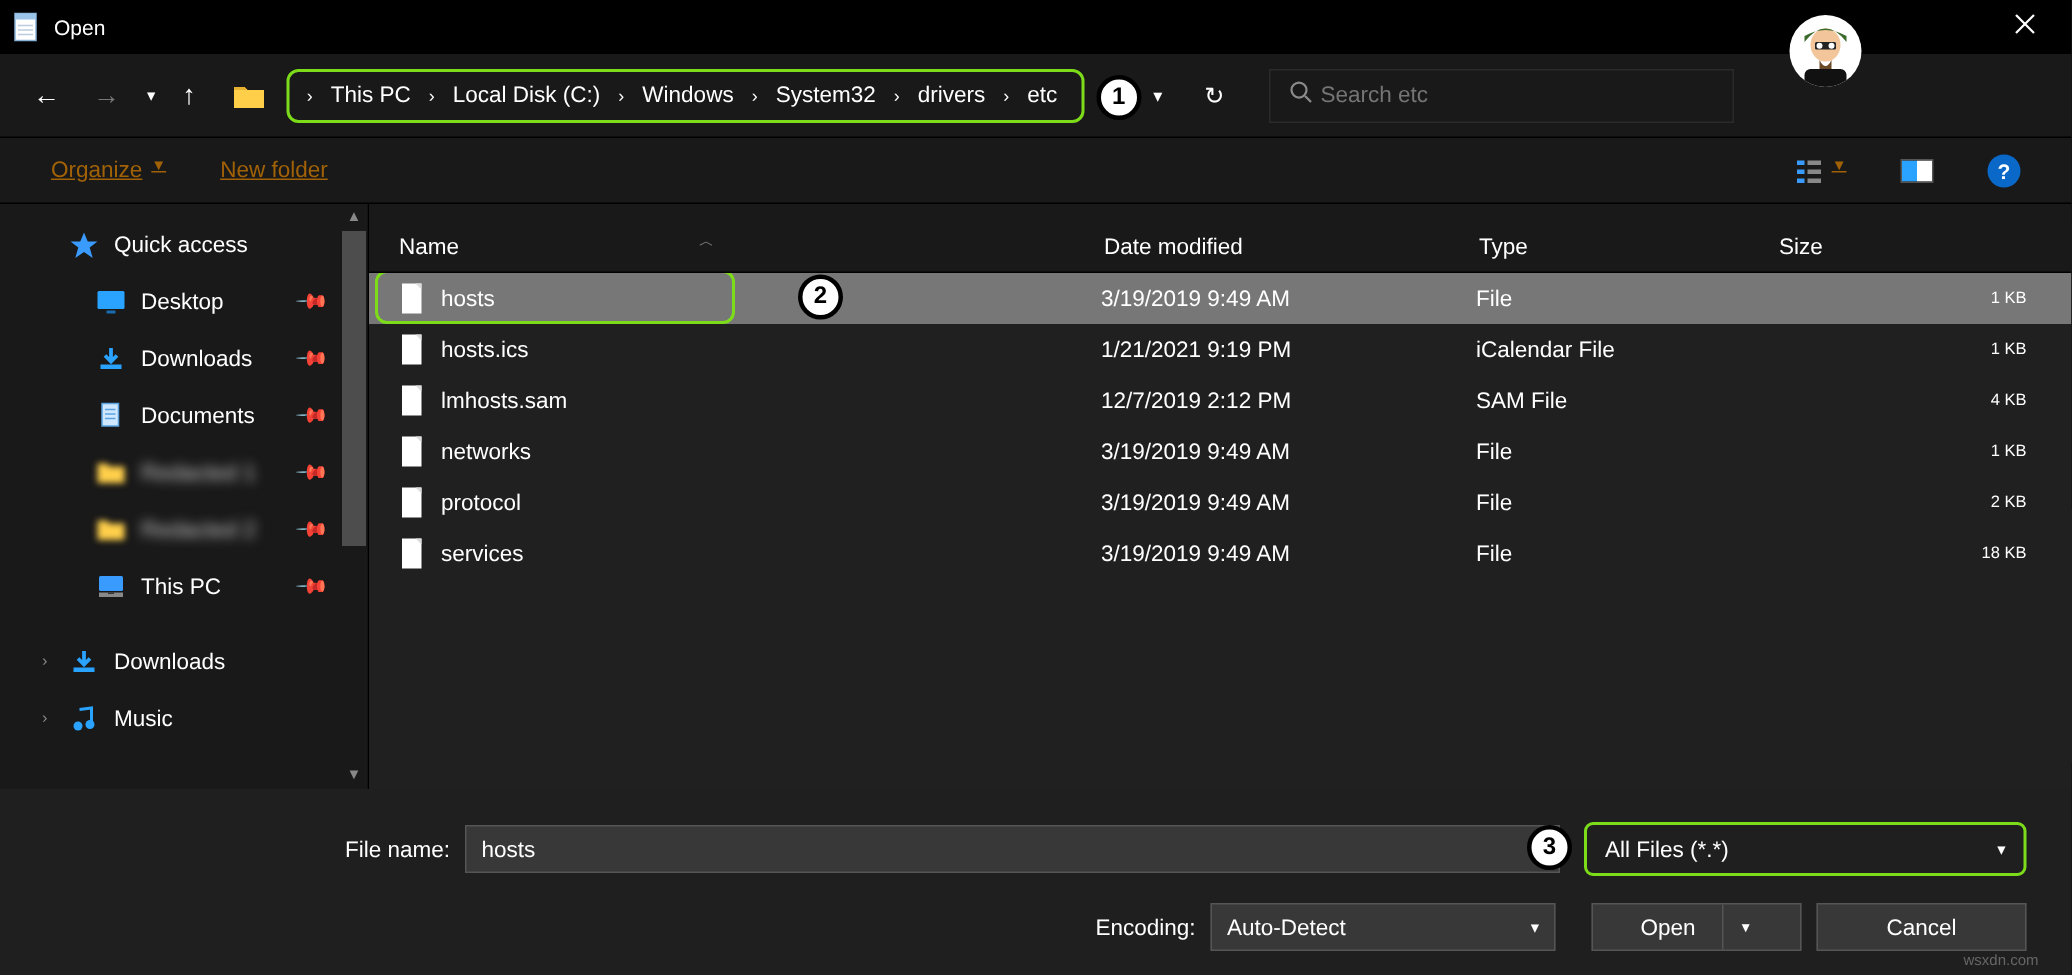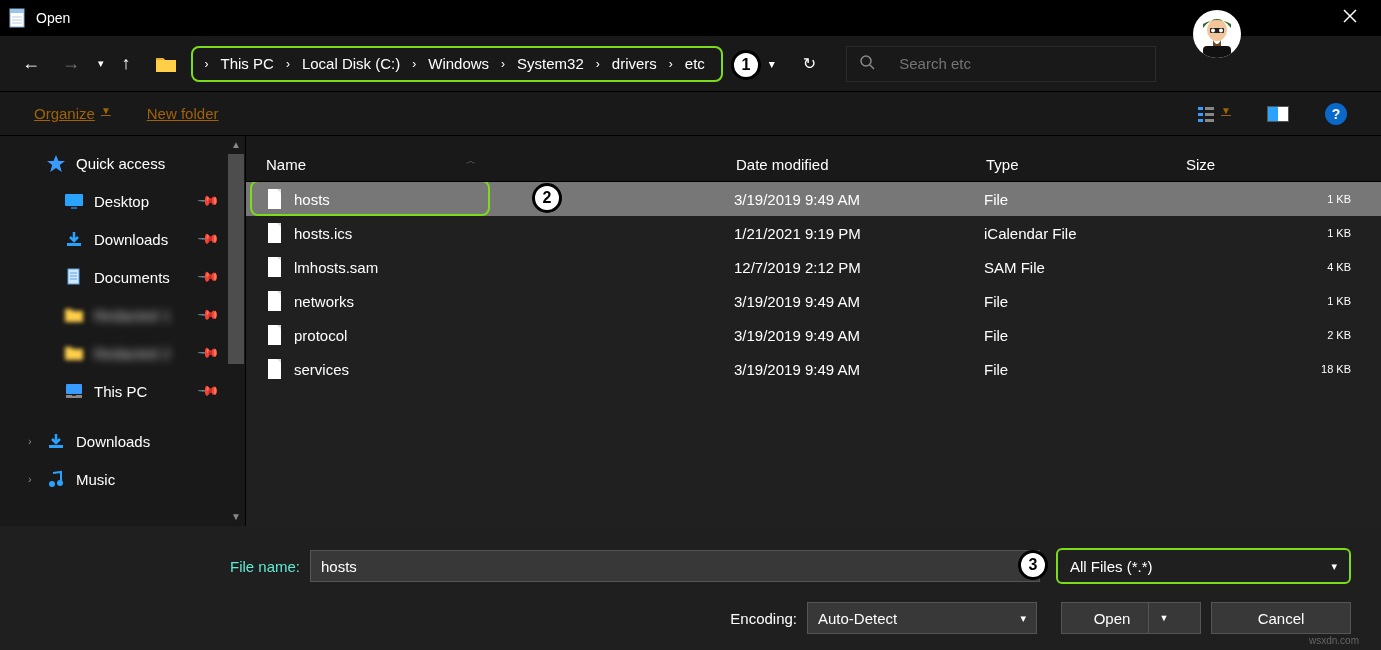--- a/index.html
+++ b/index.html
@@ -16,21 +16,21 @@
 .nav-arrow { color: #fff; font-size: 18px; padding: 4px 6px; cursor: pointer; }
 .nav-arrow.disabled { color: #777; }
 .nav-sep-chev { color: #fff; font-size: 11px; padding: 0 2px; }
 .folder-icon { width: 22px; height: 18px; }
 .breadcrumb-box { display: flex; align-items: center; height: 36px; padding: 0 10px; gap: 4px; border: 2px solid #7cdc1a; border-radius: 8px; position: relative; margin-left: 4px; }
 .crumb { color: #fff; font-size: 15px; padding: 2px 6px; cursor: pointer; }
 .crumb-sep { color: #fff; font-size: 12px; padding: 0 2px; }
 .anno-circle { position: absolute; width: 30px; height: 30px; border-radius: 50%; background: #fff; border: 3px solid #000; color: #000; font-weight: 700; font-size: 16px; display: flex; align-items: center; justify-content: center; z-index: 40; }
 .nav-dd { color: #fff; font-size: 12px; padding: 4px 8px; margin-left: 28px; cursor: pointer; }
 .refresh { color: #fff; font-size: 16px; padding: 4px 10px; cursor: pointer; }
-.search-box { flex: 0 0 310px; height: 36px; background: #191919; border: 1px solid #2b2b2b; margin-left: 10px; display: flex; align-items: center; padding: 0 12px; gap: 24px; }
+.search-box { flex: 0 0 310px; height: 36px; background: #191919; border: 1px solid #2b2b2b; margin-left: 10px; display: flex; align-items: center; padding: 0 12px; gap: 5px; }
 .search-box svg { width: 16px; height: 16px; }
 .search-box input { background: transparent; border: none; outline: none; color: #8a8a8a; font-size: 15px; flex: 1; }
 
 .toolbar { background: #191919; height: 44px; display: flex; align-items: center; padding: 0 34px; gap: 36px; border-bottom: 1px solid #000; }
 .tool-item { color: #a16207; font-size: 15px; display: flex; align-items: flex-start; gap: 6px; cursor: pointer; text-decoration: underline; }
 .tool-dd { font-size: 10px; }
 .tool-spacer { flex: 1; }
 .view-icon { width: 18px; height: 18px; display: inline-block; }
 .preview-icon { width: 22px; height: 16px; display: inline-block; background: linear-gradient(90deg, #29a3ff 50%, #fff 50%); border: 1px solid #555; }
 .help-circle { width: 22px; height: 22px; border-radius: 50%; background: #0a68c9; color: #fff; font-size: 14px; display: flex; align-items: center; justify-content: center; font-weight: bold; }
@@ -62,21 +62,21 @@
 .file-row.selected { background: #777; }
 .file-row .ficon { width: 18px; height: 22px; margin-right: 10px; }
 .file-row .fname { color: #fff; font-size: 15px; width: 440px; }
 .file-row .fdate { color: #fff; font-size: 15px; width: 250px; }
 .file-row .ftype { color: #fff; font-size: 15px; width: 200px; }
 .file-row .fsize { color: #fff; font-size: 11px; flex: 1; text-align: right; padding-right: 30px; }
 .file-highlight { position: absolute; border: 2px solid #7cdc1a; border-radius: 8px; pointer-events: none; }
 
 .bottom { background: #1f1f1f; padding: 22px 30px 16px; }
 .row1 { display: flex; align-items: center; gap: 10px; margin-bottom: 18px; }
-.fn-label { color: #5eead4; font-size: 15px; width: 270px; text-align: right; }
+.fn-label { color: #ffffff; font-size: 15px; width: 270px; text-align: right; }
 .fn-input { flex: 1; height: 32px; background: #383838; border: 1px solid #555; color: #fff; font-size: 15px; padding: 0 10px; margin-right: 6px; }
 .filter-wrap { position: relative; }
 .filter-select { width: 295px; height: 36px; background: #1f1f1f; border: 2px solid #7cdc1a; border-radius: 6px; color: #fff; font-size: 15px; padding: 0 12px; display: flex; align-items: center; justify-content: space-between; cursor: pointer; }
 .row2 { display: flex; align-items: center; gap: 10px; justify-content: flex-end; }
 .enc-label { color: #fff; font-size: 15px; }
 .enc-select { width: 230px; height: 32px; background: #383838; border: 1px solid #555; color: #fff; font-size: 15px; padding: 0 10px; display: flex; align-items: center; justify-content: space-between; margin-right: 14px; cursor: pointer; }
 .btn { width: 140px; height: 32px; background: #383838; border: 1px solid #555; color: #fff; font-size: 15px; display: flex; align-items: center; justify-content: center; cursor: pointer; }
 .btn .dd { font-size: 9px; margin-left: 18px; border-left: 1px solid #555; padding-left: 10px; height: 100%; display: flex; align-items: center; }
 .watermark { position: absolute; bottom: 4px; right: 22px; color: #666; font-size: 10px; }
 

